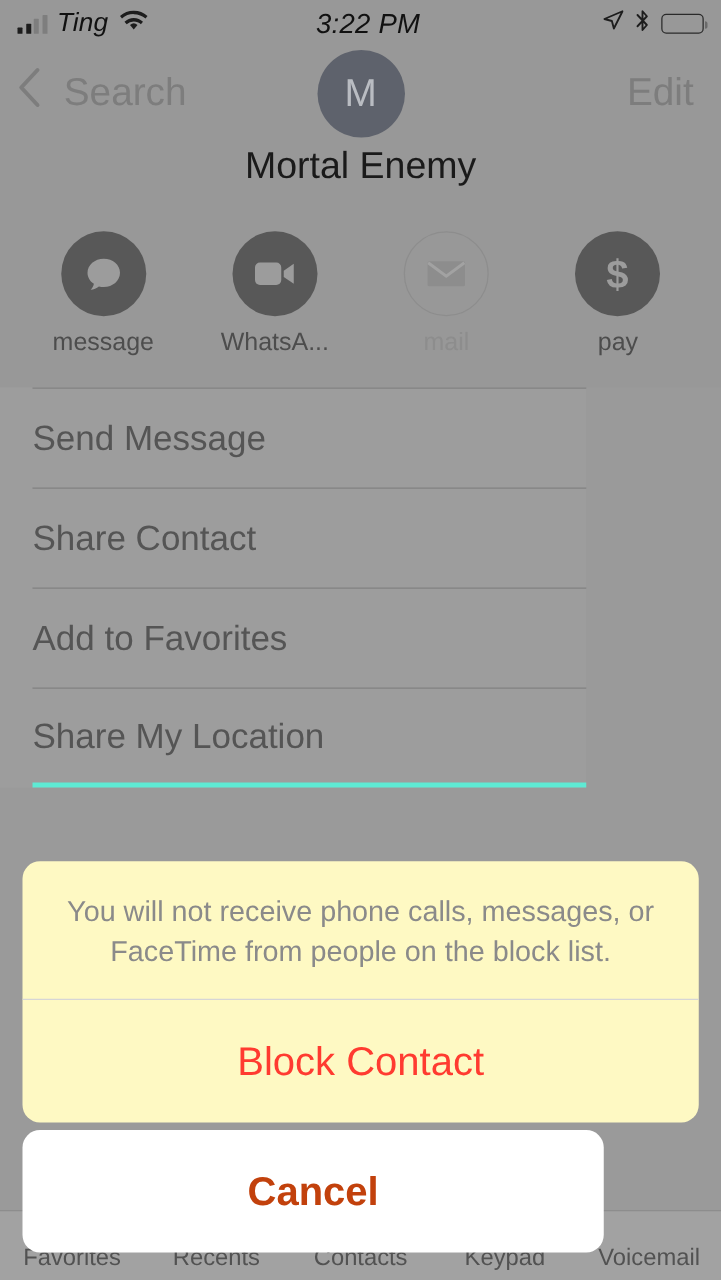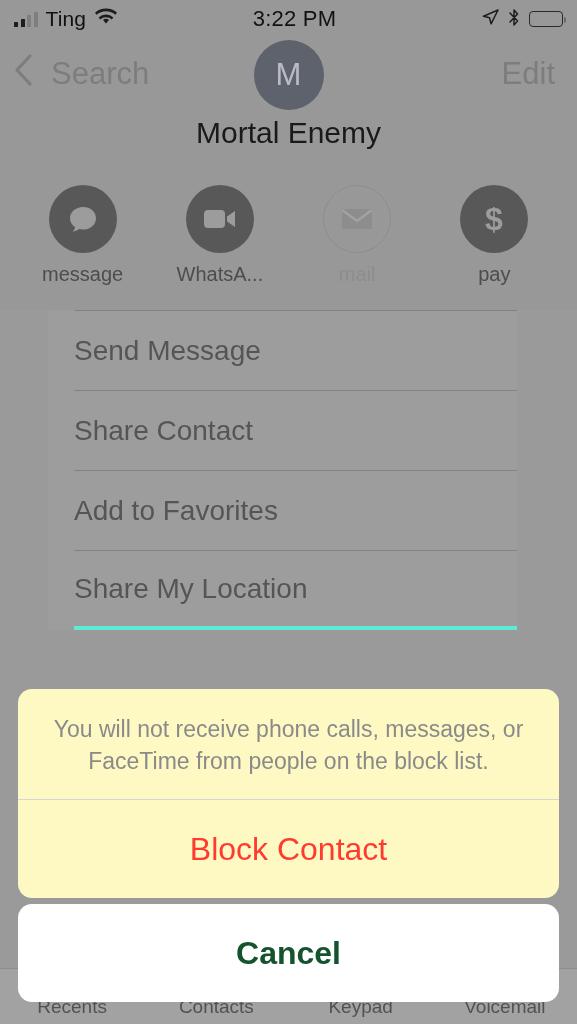--- a/index.html
+++ b/index.html
@@ -15,20 +15,21 @@
     background: #9a9a9a;
   }
 
   
   #status-bar {
     position: absolute; top: 0; left: 0;
     width: 577px; height: 38px;
     display: flex; align-items: center;
     padding: 4px 14px;
     color: #111;
+    font-style: italic;
   }
   .sb-left { display: flex; align-items: center; gap: 8px; flex: 1; }
   .sb-center { position: absolute; left: 12px; right: 0; text-align: center;
                font-size: 22px; font-weight: 500; letter-spacing: .2px; }
   .sb-right { display: flex; align-items: center; gap: 9px;
               margin-left: auto; z-index: 2; }
   .signal { display: flex; align-items: flex-end; gap: 2.5px; height: 15px; }
   .signal i { display: block; width: 4px; background: #1d1d1d; border-radius: .5px; }
   .signal i.d { background: #7e7e7e; }
   .signal i:nth-child(1) { height: 5px; }
@@ -96,21 +97,20 @@
   }
   .action-label { font-size: 20px; color: #4d4d4d; white-space: nowrap; }
   .action-item.disabled .action-label { color: #8d8d8d; }
   .glyph { fill: #9c9c9c; }
   .action-item.disabled .glyph { fill: #8d8d8d; }
 
   
   #options-list {
     position: absolute; top: 310px; left: 0; width: 469px;
     background: #9d9d9d;
-    margin-left: 48px;
   }
   .list-row {
     height: 80px; display: flex; align-items: center;
     padding-left: 26px;
     font-size: 28px; color: #555555;
     border-top: 1px solid #818181;
     margin-left: 26px;
   }
   .list-row .rowtext { margin-left: -26px; }
   .list-row:last-child { border-bottom: 4px solid #5eead4; }
@@ -133,24 +133,24 @@
   #sheet-message {
     padding: 24px 22px 22px; text-align: center;
     font-size: 23px; line-height: 32px; color: #8a8a8a;
     border-bottom: 1px solid #d6d6d6;
   }
   #block-contact-button {
     height: 98px; display: flex; align-items: center; justify-content: center;
     font-size: 32px; color: #ff3b30;
   }
   #cancel-button {
-    position: absolute; left: 18px; bottom: 22px; width: 541px; height: 98px;
+    position: absolute; left: 18px; bottom: 22px; width: 465px; height: 98px;
     background: #ffffff; border-radius: 14px;
     display: flex; align-items: center; justify-content: center;
-    font-size: 32px; font-weight: bold; color: #14532d;
+    font-size: 32px; font-weight: bold; color: #c2410c;
   }
 </style>
 </head>
 <body>
 
 <div id="screen">
 
   <div id="contact-header">
 
     <div id="status-bar">
@@ -258,20 +258,21 @@
     </div>
     <div class="list-row">
       <span class="rowtext">Add to Favorites</span>
     </div>
     <div class="list-row">
       <span class="rowtext">Share My Location</span>
     </div>
   </div>
 
   <div id="tab-bar">
+    <div class="tab-item">Favorites</div>
     <div class="tab-item">Recents</div>
     <div class="tab-item">Contacts</div>
     <div class="tab-item">Keypad</div>
     <div class="tab-item">Voicemail</div>
   </div>
 
   <div id="action-sheet">
     <div id="sheet-message">You will not receive phone calls, messages, or FaceTime from people on the block list.</div>
     <div id="block-contact-button">Block Contact</div>
   </div>

